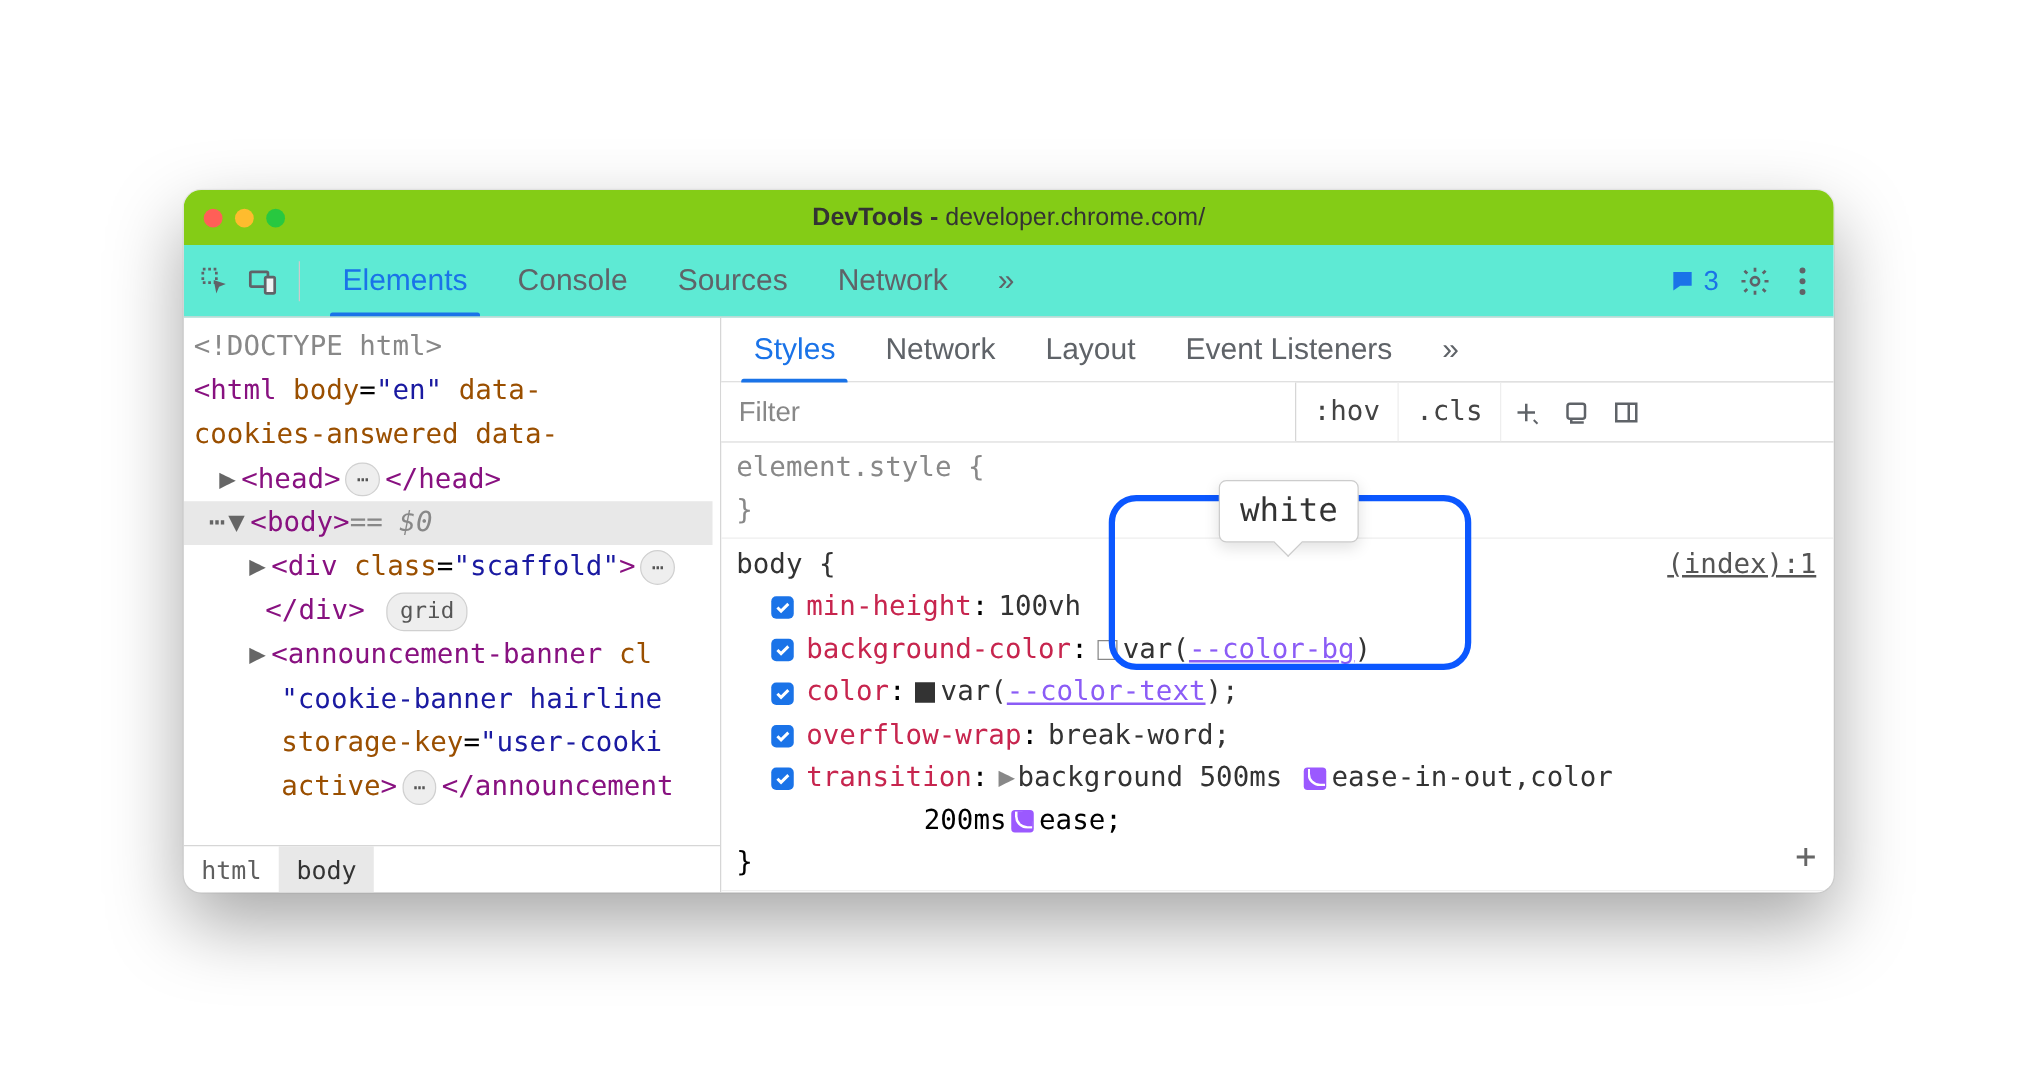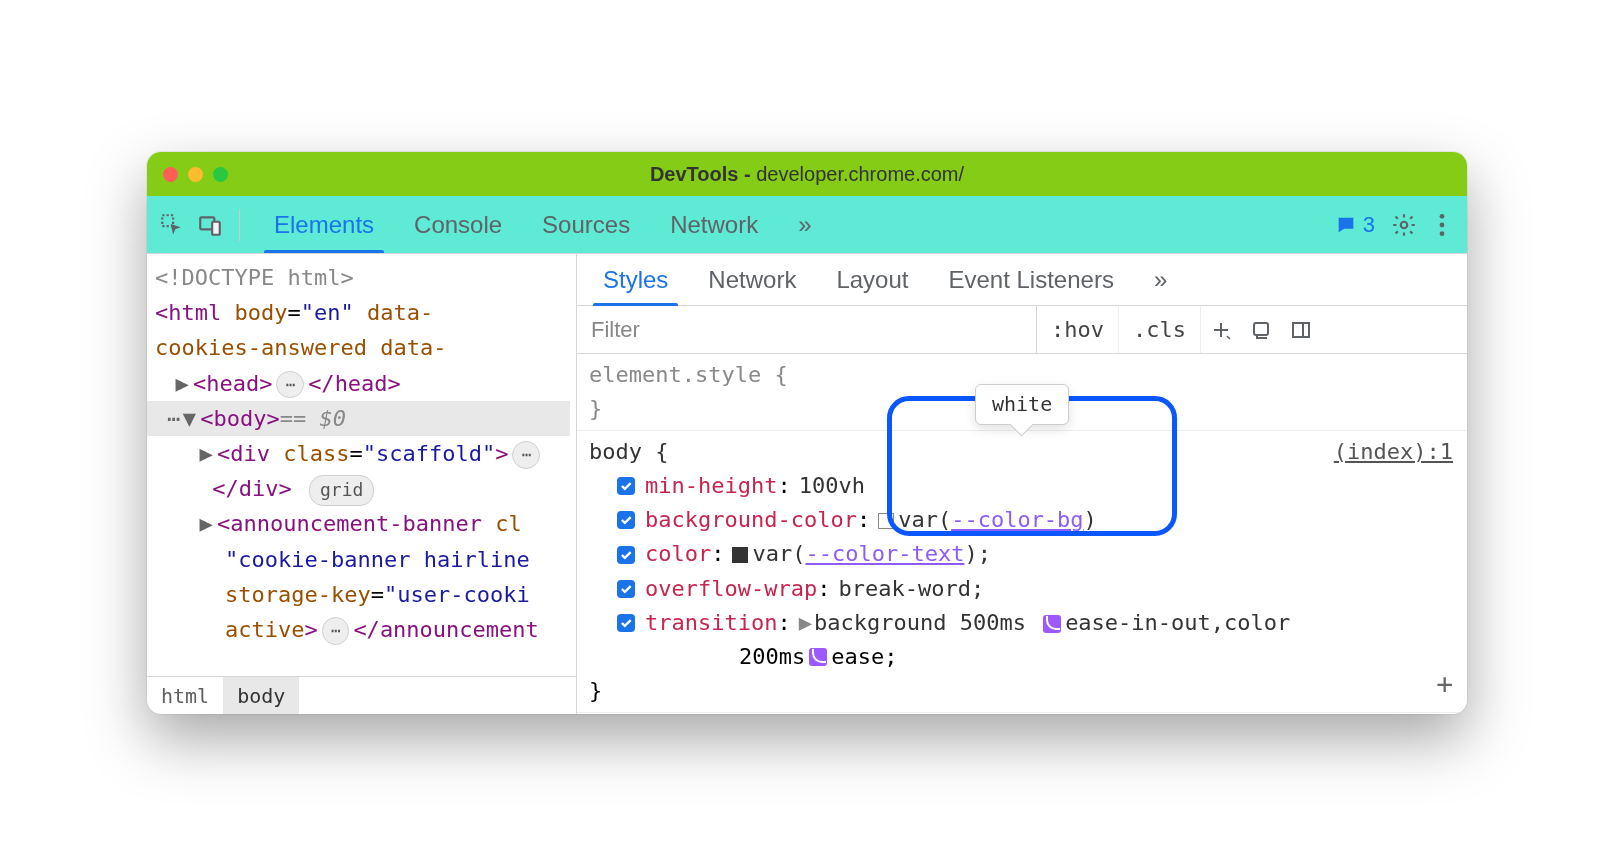--- a/index.html
+++ b/index.html
@@ -102,21 +102,21 @@
   .pval { color:#333; margin-left:8px;}
   .varlink { color:#8b5cf6; text-decoration:underline;}
   .swatch { display:inline-block; width:16px; height:16px; border:1px solid #888; vertical-align:middle; margin-right:4px;}
   .swatch.black { background:#333; border-color:#333;}
   .swatch.white { background:#fff;}
   .curve { display:inline-block; width:18px; height:18px; background:#9b59ff; border-radius:3px; vertical-align:middle; margin:0 4px; position:relative;}
   .curve::after { content:""; position:absolute; left:3px; bottom:3px; width:12px; height:12px; border-left:2px solid #fff; border-bottom:2px solid #fff; border-radius:0 0 0 10px; transform:rotate(0deg);}
   .tri-sm { color:#888; margin-right:2px;}
   .srclink { position:absolute; right:14px; top:4px; color:#555; text-decoration:underline; font-size:22px;}
   .highlight-box { position:absolute; border:5px solid #0b57ff; border-radius:22px; pointer-events:none;}
-  .tooltip { position:absolute; background:#fff; border:1px solid #ccc; border-radius:6px; padding:4px 16px; font-size:20px; color:#333; box-shadow:0 4px 12px rgba(0,0,0,0.12);}
+  .tooltip { position:absolute; background:#fff; border:1px solid #ccc; border-radius:6px; padding:4px 16px; font-size:26px; color:#333; box-shadow:0 4px 12px rgba(0,0,0,0.12);}
   .tooltip::after { content:""; position:absolute; bottom:-9px; left:50%; margin-left:-9px; width:16px; height:16px; background:#fff; border-right:1px solid #ccc; border-bottom:1px solid #ccc; transform:rotate(45deg);}
   .plus-corner { position:absolute; right:14px; bottom:6px; font-size:28px; color:#666;}
 </style>
 </head>
 <body>
 
 <div class="window">
 
   <div class="titlebar">
     <div class="traffic">

